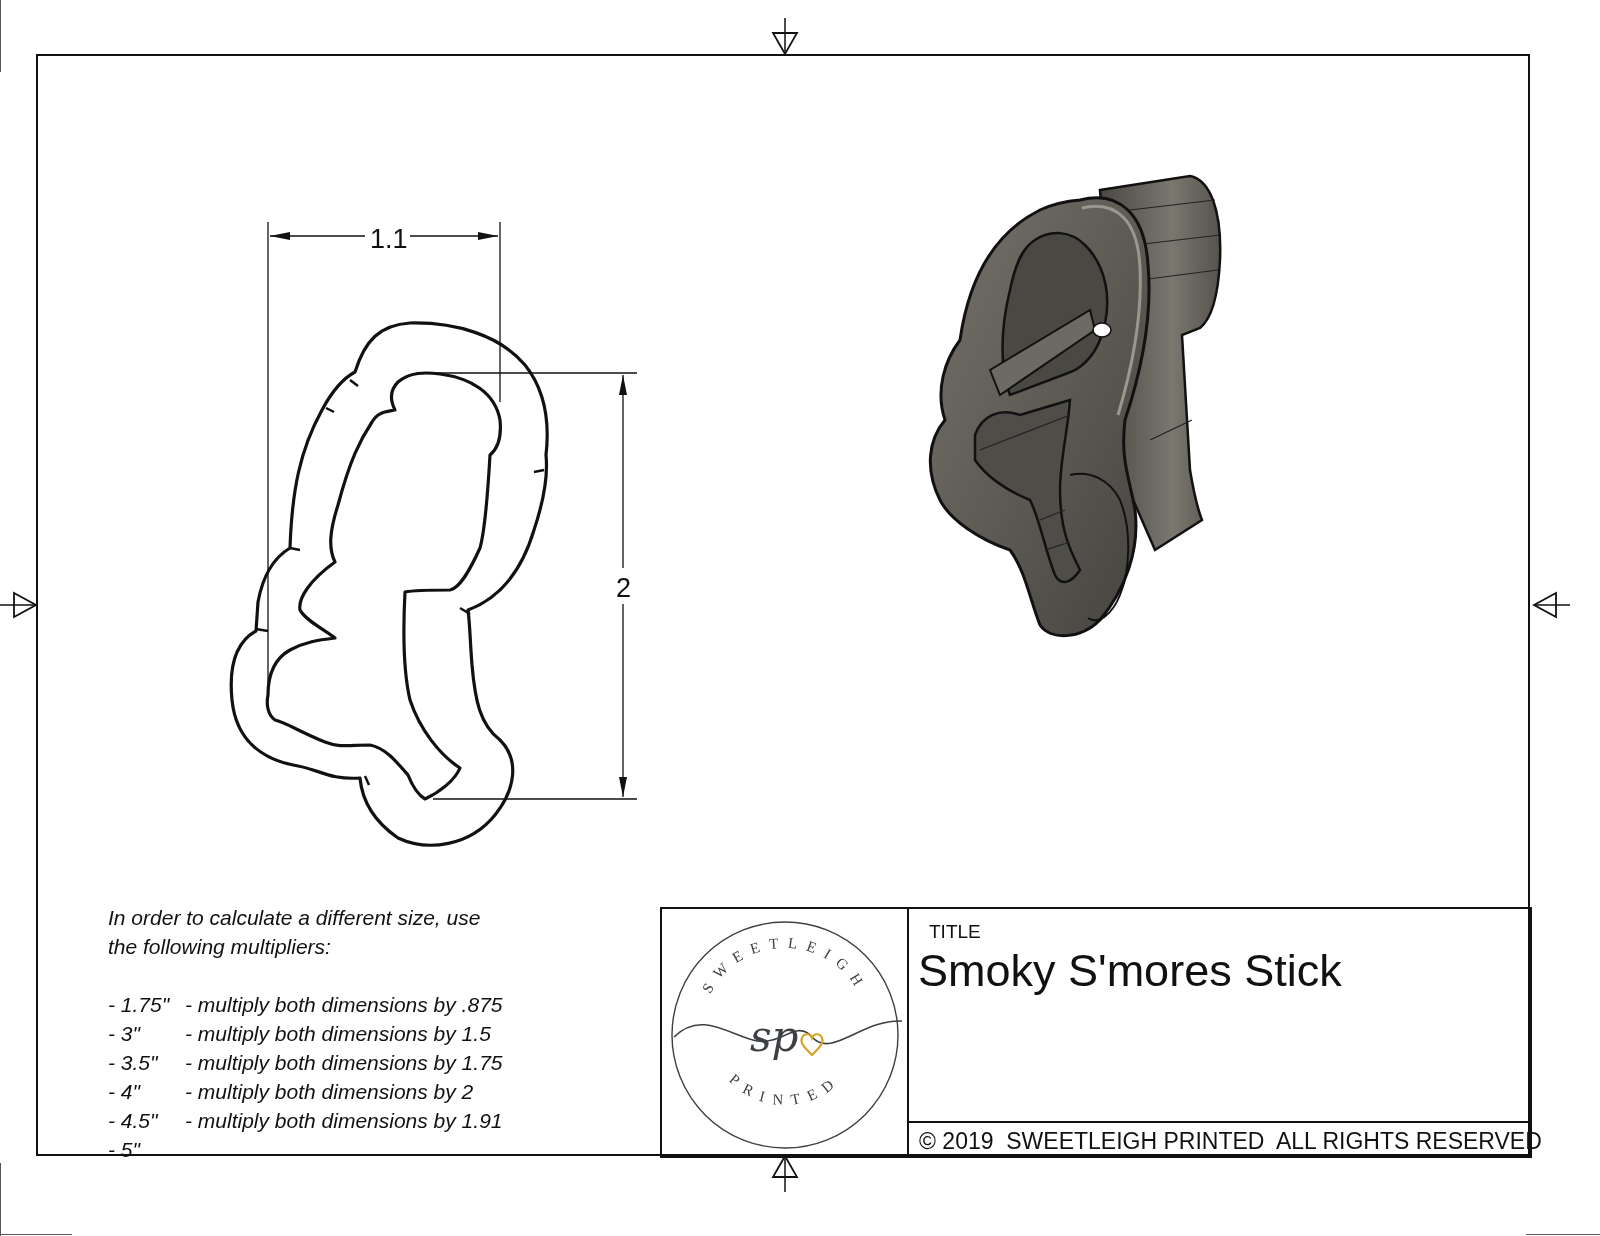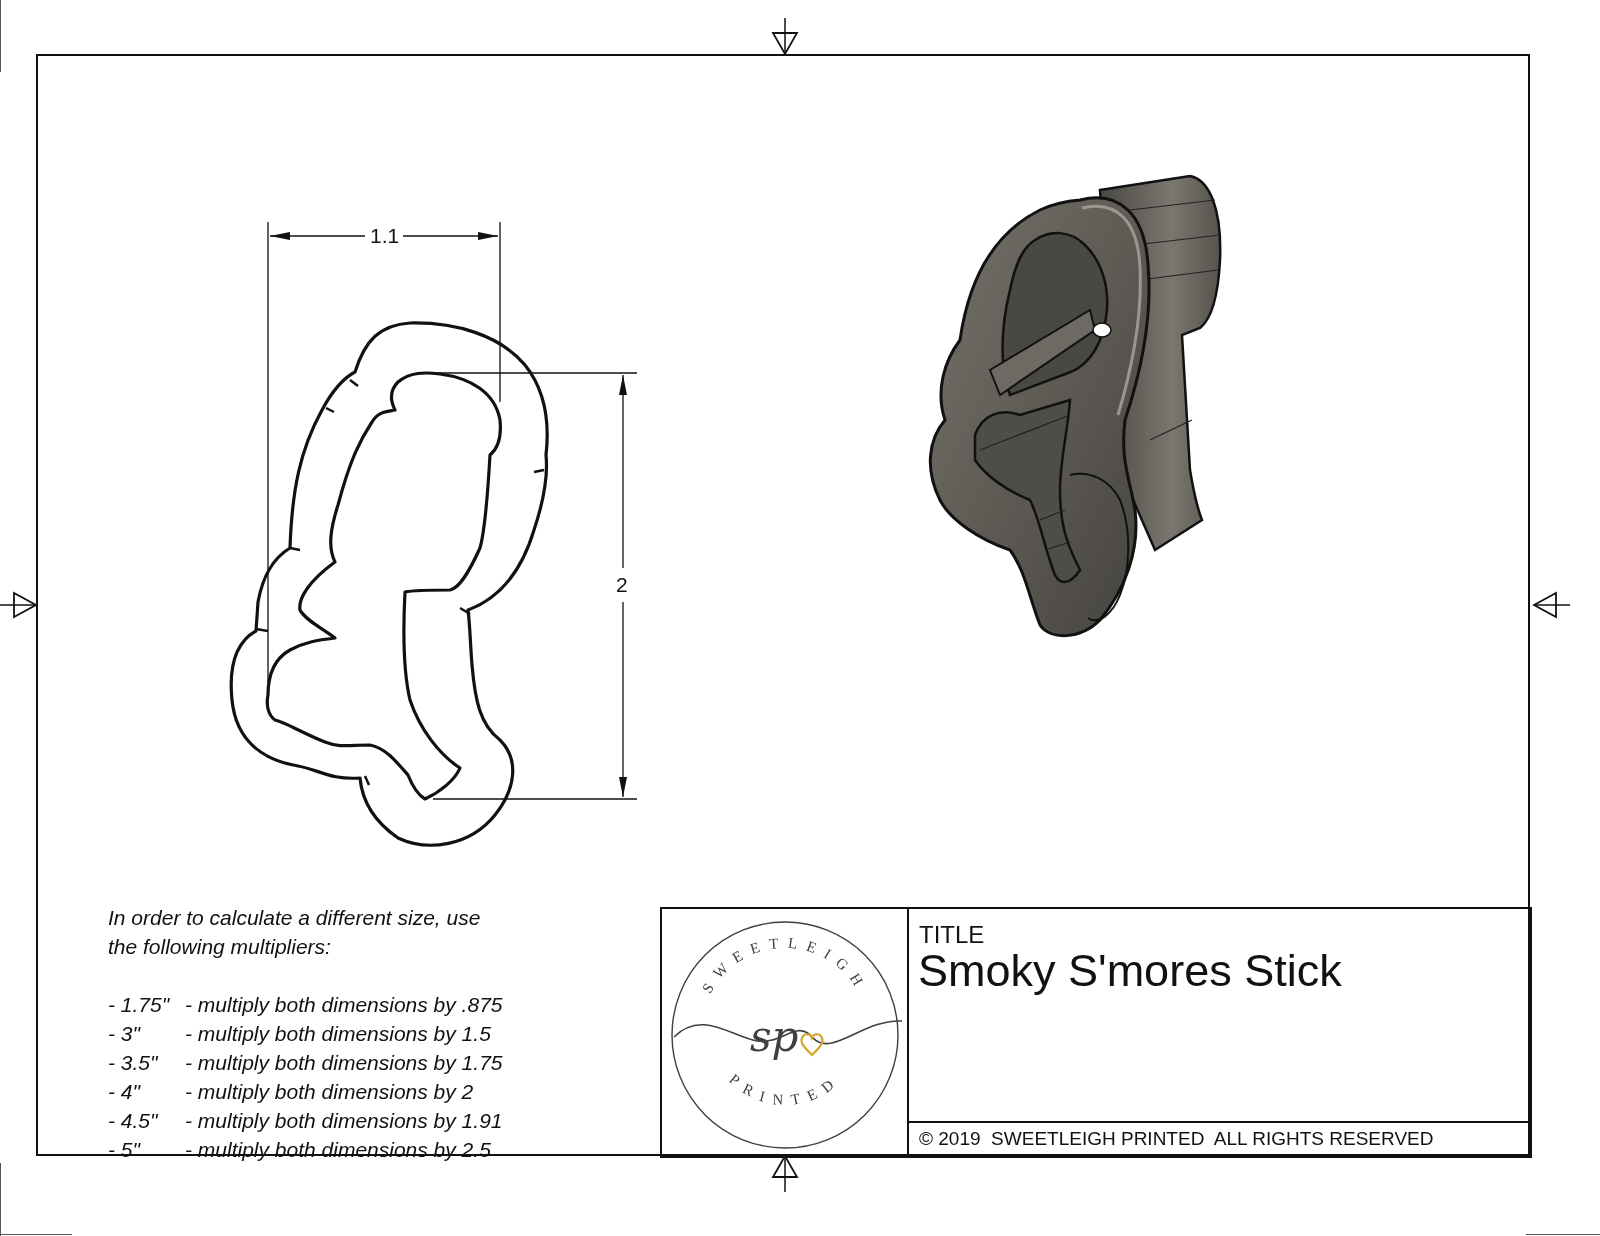--- a/index.html
+++ b/index.html
@@ -8,24 +8,24 @@
   .edge-line { position:absolute; background:#555; }
   svg { position:absolute; overflow:visible; }
   .instructions { position:absolute; left:108px; top:903px; font-size:21px; line-height:29px; color:#111;font-style:italic; }
   .instructions .para { margin:0; }
   .instructions .spacer { height:29px; }
   .mult-row { display:flex; white-space:pre; }
   .mult-size { display:inline-block; width:77px; }
   .title-block { position:absolute; left:660px; top:907px; width:872px; height:251px; border:2px solid #111; box-sizing:border-box; }
   .logo-cell { position:absolute; left:0; top:0; width:247px; height:247px; border-right:2px solid #111; box-sizing:border-box; }
   .title-cell { position:absolute; left:247px; top:0; right:0; height:214px; border-bottom:2px solid #111; box-sizing:border-box; }
-  .title-label { position:absolute; left:10px; top:12px; font-size:24px; }
+  .title-label { position:absolute; left:20px; top:12px; font-size:19px; }
   .title-value { position:absolute; left:9px; top:36px; font-size:45px; letter-spacing:0px;text-align:center; }
-  .copyright { position:absolute; left:257px; top:219px; font-size:19px; white-space:pre; }
-  .dim-label { position:absolute; font-size:21px; background:#fff; padding:0 2px; }
+  .copyright { position:absolute; left:257px; top:219px; font-size:23px; white-space:pre; }
+  .dim-label { position:absolute; font-size:27px; background:#fff; padding:0 2px; }
 </style>
 </head>
 <body>
 
 <div class="edge-line" style="left:0;top:0;width:1px;height:72px;"></div>
 <div class="edge-line" style="left:0;top:1163px;width:1px;height:73px;"></div>
 <div class="edge-line" style="left:0;top:1234px;width:72px;height:1px;"></div>
 <div class="edge-line" style="left:1526px;top:1234px;width:74px;height:1px;"></div>
 
 <div class="sheet-border"></div>
@@ -141,21 +141,20 @@
   <div class="mult-row">
     <span class="mult-size">- 4"</span>
     <span>- multiply both dimensions by 2</span>
   </div>
   <div class="mult-row">
     <span class="mult-size">- 4.5"</span>
     <span>- multiply both dimensions by 1.91</span>
   </div>
   <div class="mult-row">
     <span class="mult-size">- 5"</span>
-    <span>- multiply both dimensions by 2.5</span>
   </div>
 </div>
 
 <div class="title-block">
   <div class="logo-cell">
     <svg style="left:0;top:0;" width="245" height="247" viewBox="0 0 245 247">
       <defs>
         <path id="arcTop" d="M40,122 A82,82 0 0 1 206,122"></path>
         <path id="arcBot" d="M52,150 A78,78 0 0 0 194,150"></path>
       </defs>

